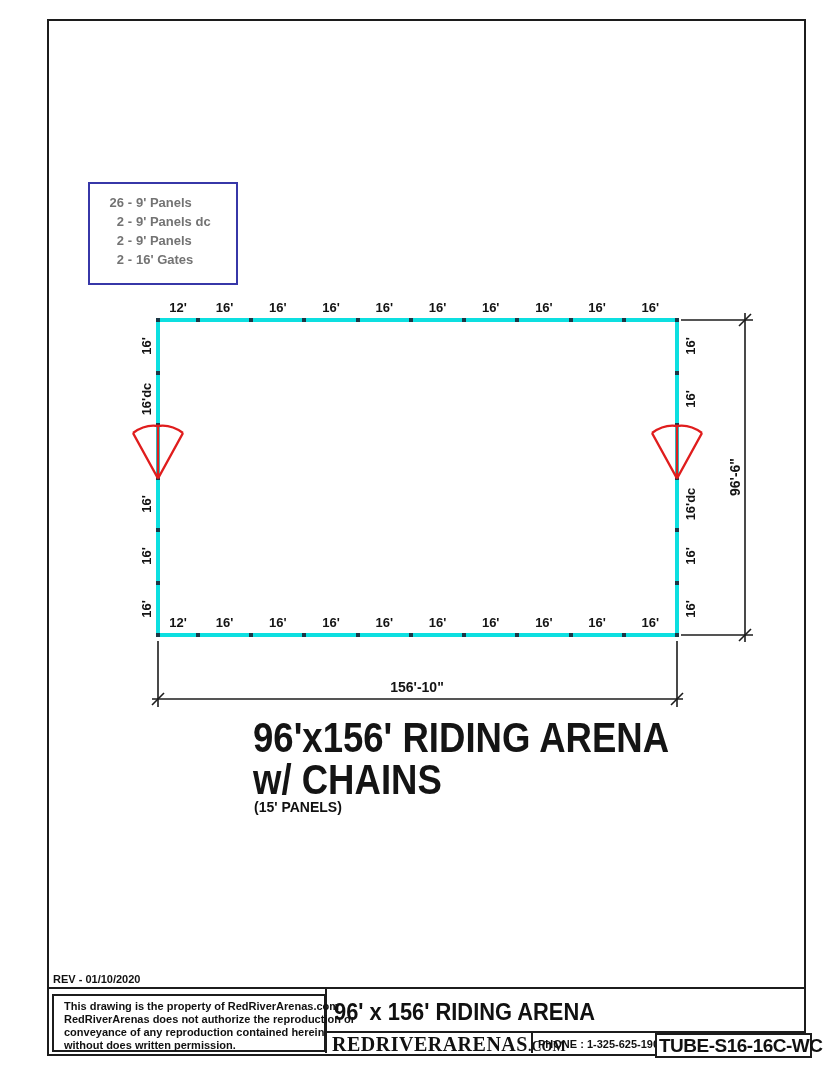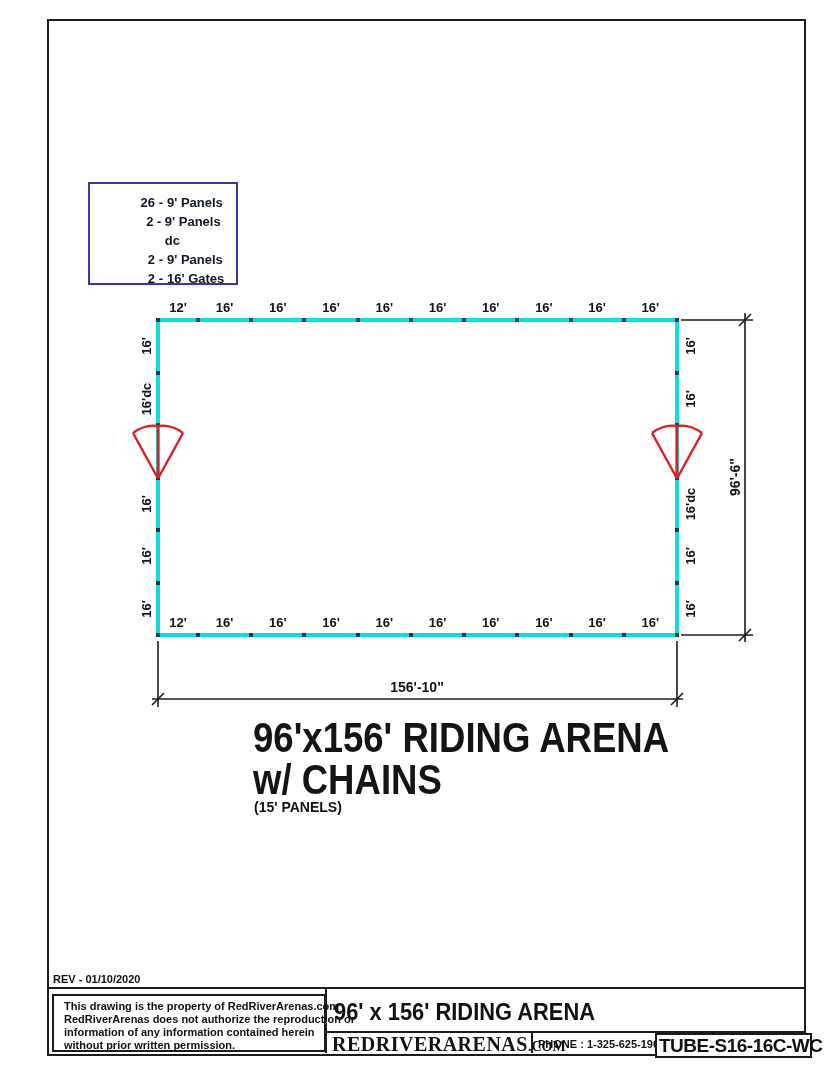--- a/index.html
+++ b/index.html
@@ -7,21 +7,21 @@
           font-family:"Liberation Sans",sans-serif;color:#111;}
   .abs{position:absolute;}
 
   
   .page-frame{position:absolute;left:47px;top:19px;width:755px;height:1033px;
               border:2.5px solid #1c1c1c;}
 
   
   .panel-box{position:absolute;left:88px;top:182px;width:146px;height:90px;
              border:2px solid var(--blue,#3737a8);padding-top:9px;box-sizing:content-box;}
-  .panel-row{display:flex;font:700 13px "Liberation Sans",sans-serif;line-height:19px;color:#0f172a;padding-left:31px;}
+  .panel-row{display:flex;font:700 13px "Liberation Sans",sans-serif;line-height:19px;color:#737373;}
   .panel-qty{width:34px;text-align:right;}
   .panel-sep{width:12px;text-align:center;}
 
   
   .edge{position:absolute;background:var(--cyan,#0ce0e0);}
   .tick{position:absolute;width:4px;height:4px;background:#1c3746;}
   .dim-label{position:absolute;font:700 13px "Liberation Sans",sans-serif;color:#141414;
              transform:translate(-50%,-50%);white-space:nowrap;}
   .dim-label.rot{transform:translate(-50%,-50%) rotate(-90deg);}
   .gate-svg{position:absolute;overflow:visible;}
@@ -187,22 +187,22 @@
 
   <div class="rev-text">REV - 01/10/2020</div>
   <div class="tb-line" style="left:48px;top:987px;width:756px;height:2px;"></div>
   <div class="tb-line" style="left:325px;top:988px;width:2px;height:65px;"></div>
   <div class="tb-line" style="left:326px;top:1031px;width:478px;height:2px;"></div>
   <div class="tb-line" style="left:531px;top:1032px;width:2px;height:21px;"></div>
 
   <div class="legal-box">
     <div>This drawing is the property of RedRiverArenas.com</div>
     <div>RedRiverArenas does not authorize the reproduction or</div>
-    <div>information of any information contained herein</div>
-    <div>without prior written permission.</div>
+    <div>conveyance of any reproduction contained herein</div>
+    <div>without does written permission.</div>
   </div>
 
   <div class="tb-title">96' x 156' RIDING ARENA</div>
   <div class="tb-brand">
     <span>REDRIVERARENAS</span><span class="tld">.COM</span>
   </div>
   <div class="tb-phone">PHONE : 1-325-625-1900</div>
   <div class="tube-box">
     <span>TUBE-S16-16C-WC</span>
   </div>

